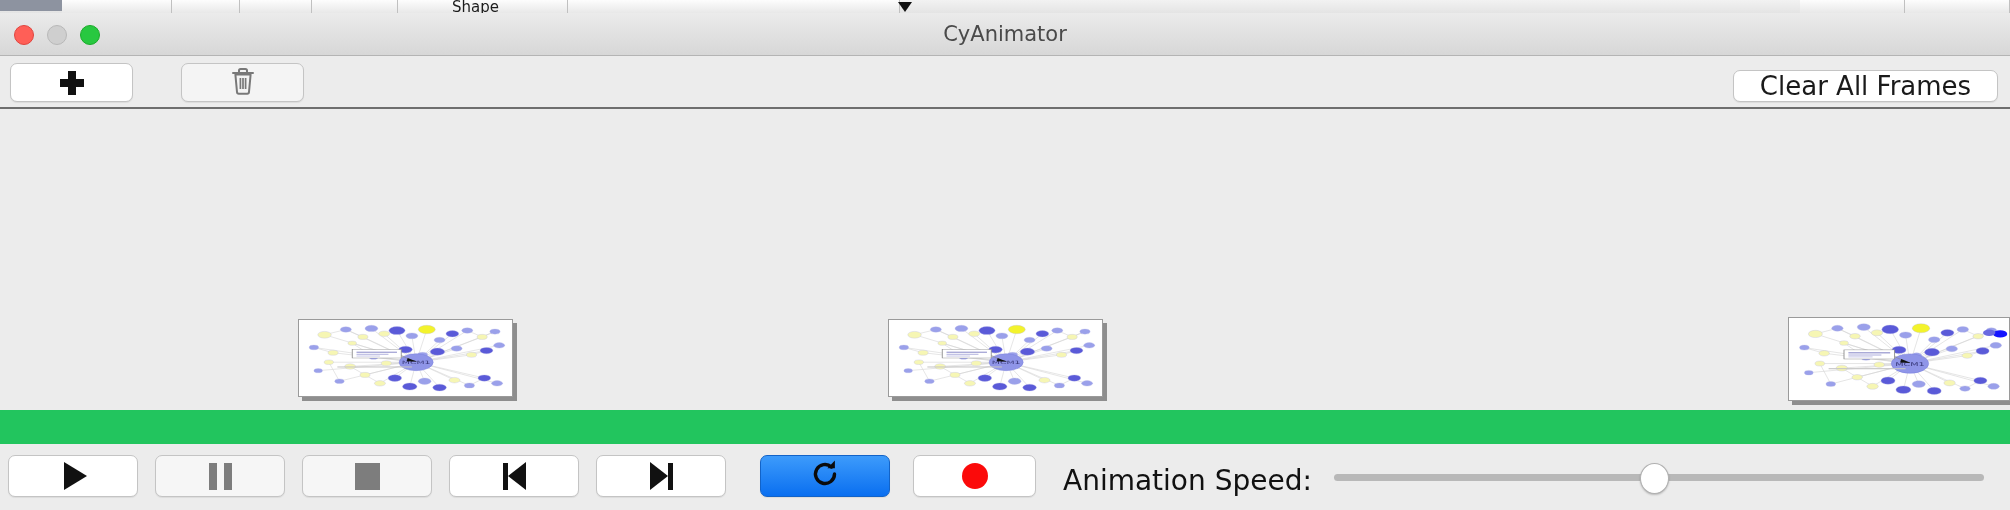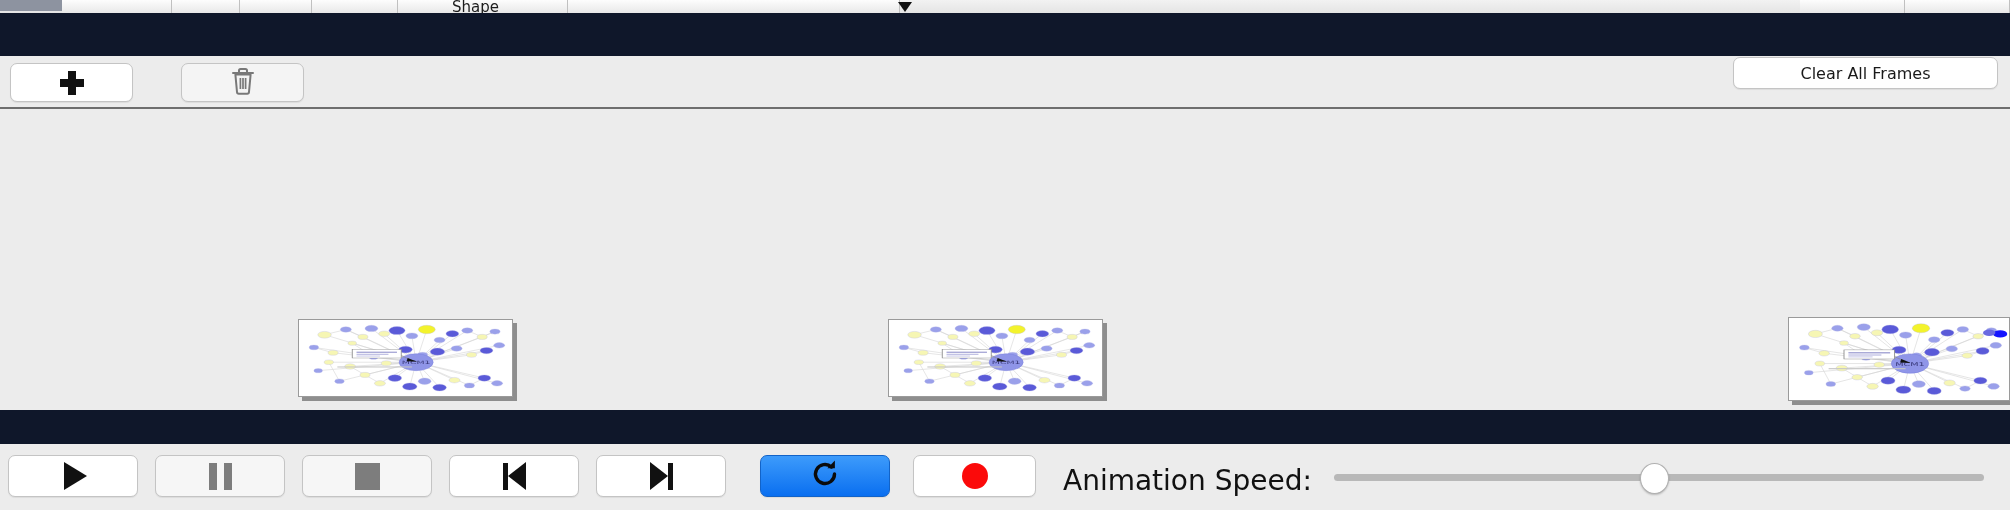--- a/index.html
+++ b/index.html
@@ -9,21 +9,21 @@
     height: 510px;
     overflow: hidden;
     font-family: "DejaVu Sans", "Liberation Sans", sans-serif;
     background: #ececec;
   }
 
   #app {
     position: relative;
     width: 2010px;
     height: 510px;
-    background: #0f172a;
+    background: #22c55e;
   }
 
   
   .bg-window-strip {
     position: absolute;
     top: 0; left: 0;
     width: 2010px;
     height: 13px;
     background: linear-gradient(180deg, #f2f2f2 0%, #e4e4e4 100%);
     overflow: hidden;
@@ -109,22 +109,22 @@
     align-items: center;
     justify-content: center;
     cursor: pointer;
     user-select: none;
   }
   .btn.dim { background: #f4f4f4; }
 
   #add-frame-btn   { top: 7px; left: 10px;  width: 123px; height: 39px; }
   #del-frame-btn   { top: 7px; left = 0;    }
   #del-frame-btn   { top: 7px; left: 181px; width: 123px; height: 39px; }
-  #clear-frames-btn{ top: 1px; left: 1733px;width: 265px; height: 32px;
-                     font-size: 16px; color: #1a1a1a; }
+  #clear-frames-btn{ top: 14px; left: 1733px;width: 265px; height: 32px;
+                     font-size: 26px; color: #1a1a1a; }
 
   .plus-icon {
     position: relative;
     width: 26px; height: 26px;
   }
   .plus-icon::before, .plus-icon::after {
     content: "";
     position: absolute;
     background: #111;
   }
@@ -256,20 +256,28 @@
     <div class="bg-win-tab" style="left:240px; width:72px;"></div>
     <div class="bg-win-tab" style="left:312px; width:86px;"></div>
     <div class="bg-win-tab" style="left:398px; width:170px;"></div>
     <div class="bg-win-tab" style="left:568px; width:332px;"></div>
     <div class="bg-win-tab" style="left:1800px;width:105px;"></div>
     <div class="bg-win-tab" style="left:1905px;width:105px;"></div>
     <div class="bg-win-marker" style="left:898px;"></div>
     <div class="bg-win-text" style="left:452px;">Shape</div>
   </div>
 
+  <div class="titlebar">
+    <div class="traffic">
+      <span class="light close"></span>
+      <span class="light min"></span>
+      <span class="light max"></span>
+    </div>
+    <div class="window-title">CyAnimator</div>
+  </div>
 
   <div class="toolbar">
 
     <div class="btn" id="add-frame-btn">
       <span class="plus-icon"></span>
     </div>
 
     <div class="btn dim" id="del-frame-btn">
       <span>
         <svg width="28" height="30" viewBox="0 0 28 30">

